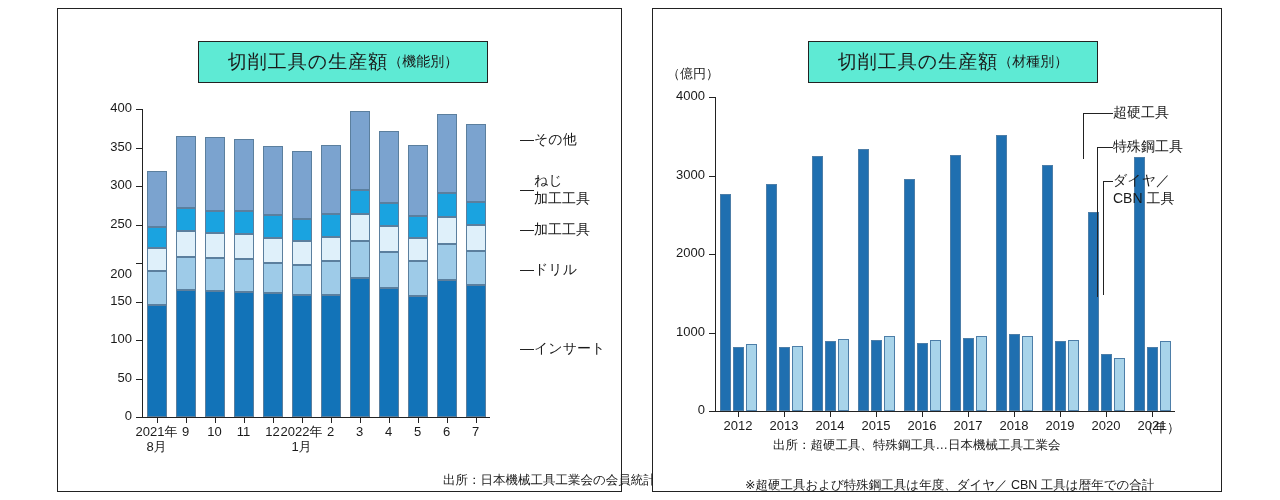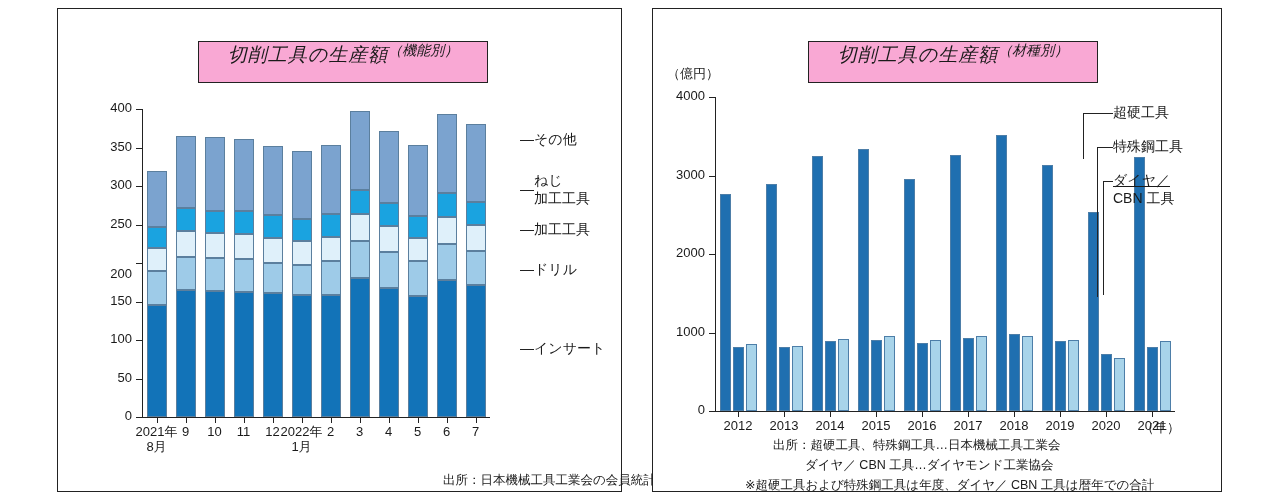--- a/index.html
+++ b/index.html
@@ -3,23 +3,23 @@
 <meta charset="utf-8">
 <style>
   html,body{margin:0;padding:0;background:#ffffff;}
   body{width:1280px;height:500px;font-family:"Liberation Sans","DejaVu Sans",sans-serif;color:#1a1a1a;}
   .page{position:relative;width:1280px;height:500px;}
   .panel{position:absolute;border:1px solid #222;background:#fff;box-sizing:border-box;}
   #panel-left{left:57px;top:8px;width:565px;height:484px;}
   #panel-right{left:652px;top:8px;width:570px;height:484px;}
 
   .chart-title{
-    position:absolute;border:1px solid #222;background:#f9a8d4;
-    font-size:19px;letter-spacing:1px;display:flex;justify-content:center;
-    white-space:nowrap;box-sizing:border-box;font-style:italic;
+    position:absolute;border:1px solid #222;background:#5eead4;
+    font-size:19px;letter-spacing:1px;display:flex;align-items:center;justify-content:center;
+    white-space:nowrap;box-sizing:border-box;
   }
   .chart-title .sub{font-size:14px;letter-spacing:0;}
 
   .plot{position:absolute;box-sizing:border-box;}
   .axis-line{position:absolute;background:#222;}
   .tick{position:absolute;background:#222;height:1px;width:6px;}
   .tick-v{position:absolute;background:#222;width:1px;height:5px;}
   .ylab{position:absolute;font-size:13px;text-align:right;white-space:nowrap;}
   .xlab{position:absolute;font-size:13px;text-align:center;white-space:nowrap;line-height:1.15;}
   .unit{position:absolute;font-size:13px;white-space:nowrap;}
@@ -288,28 +288,27 @@
         <div class="bar" style="left: 493.5px; width: 11px; top: 337.63px; height: 64.37px; background: rgb(31, 111, 176); border: 0.5px solid rgb(77, 126, 168); box-sizing: border-box;"></div>
         <div class="bar" style="left: 506.5px; width: 11px; top: 332.135px; height: 69.865px; background: rgb(168, 212, 234); border: 0.5px solid rgb(77, 126, 168); box-sizing: border-box;"></div>
         <div class="tick-v" style="left: 499px; top: 403px;"></div>
         <div class="xlab" style="left: 469px; top: 410px; width: 60px;">2021</div>
       </div>
 
     <div class="unit" style="left:488px;top:410px;">（年）</div>
 
     <div class="callout" style="left:460px;top:95px;">超硬工具</div>
     <div class="callout" style="left:460px;top:129px;">特殊鋼工具</div>
-    <div class="callout" style="left:460px;top:163px;text-decoration:underline;">ダイヤ／</div>
+    <div class="callout" style="left:460px;top:163px;">ダイヤ／</div>
     <div class="callout" style="left:460px;top:181px;">CBN 工具</div>
 
     <div class="leader" style="left:430px;top:104px;width:30px;height:1px;"></div>
     <div class="leader" style="left:430px;top:104px;width:1px;height:46px;"></div>
     <div class="leader" style="left:444px;top:138px;width:16px;height:1px;"></div>
     <div class="leader" style="left:444px;top:138px;width:1px;height:150px;"></div>
     <div class="leader" style="left:450px;top:172px;width:10px;height:1px;"></div>
     <div class="leader" style="left:450px;top:172px;width:1px;height:114px;"></div>
 
     <div class="source" style="left:120px;top:427px;">出所：超硬工具、特殊鋼工具…日本機械工具工業会</div>
-    <div class="source" style="left:152px;top:447px;">ダイヤ／ CBN 工具…ダイヤモンド工業協会</div>
     <div class="source" style="left:92px;top:467px;">※超硬工具および特殊鋼工具は年度、ダイヤ／ CBN 工具は暦年での合計</div>
   </div>
 
 </div>
 
 </body></html>

